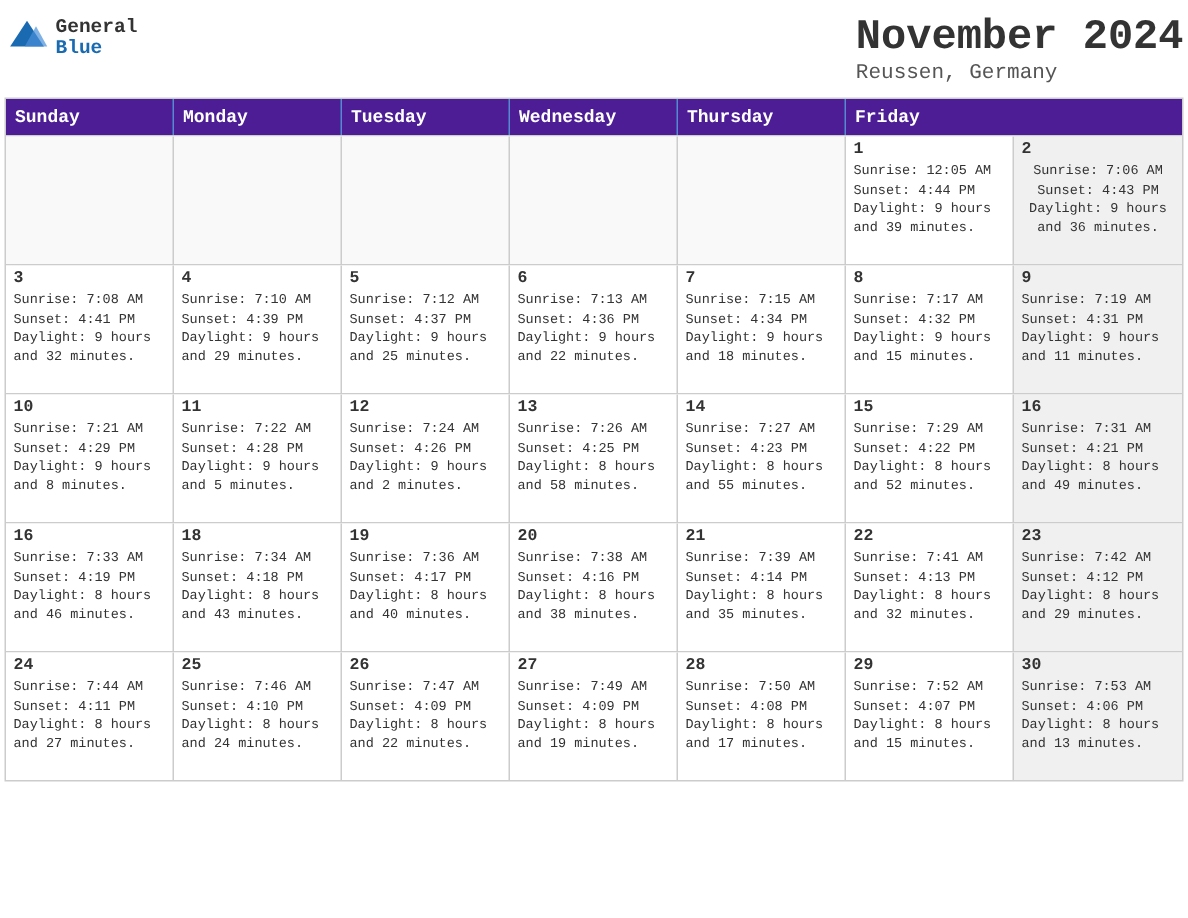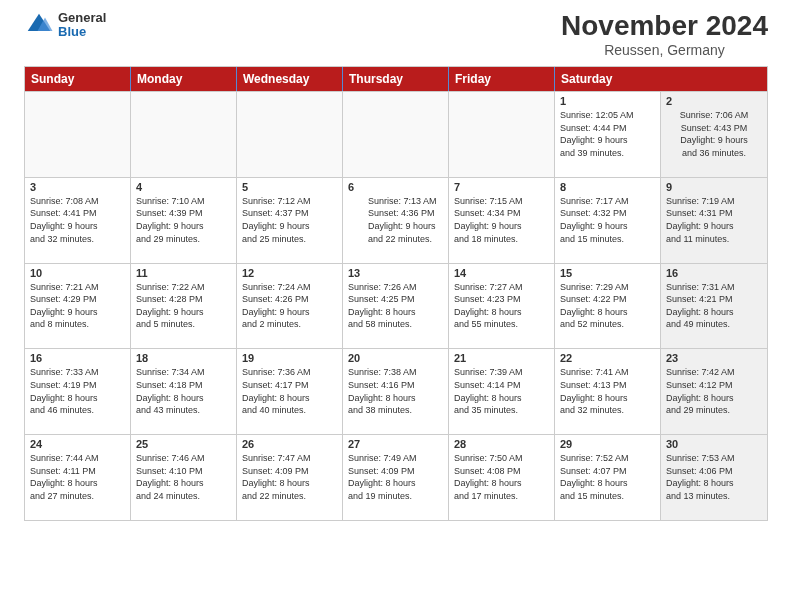--- a/index.html
+++ b/index.html
@@ -6,23 +6,24 @@
     body {
       font-family: Arial, sans-serif;
       background: #fff;
       width: 792px;
       height: 612px;
       overflow: hidden;
     }
     .page {
       width: 792px;
       height: 531px;
-      padding: 10px 24px;
+      padding: 10px 3px;
       display: flex;
       flex-direction: column;
+      font-family: Liberation Mono, monospace;
     }
     .header {
       display: flex;
       justify-content: space-between;
       align-items: flex-start;
       margin-bottom: 8px;
     }
     .logo {
       display: flex;
       align-items: center;
@@ -35,41 +36,41 @@
       font-weight: bold;
       line-height: 1.1;
     }
     .logo-text .general { color: #333; }
     .logo-text .blue { color: #1a6ab1; }
     .logo-icon {
       width: 30px;
       height: 30px;
     }
     .title-block {
-      text-align: center;
+      text-align: left;
     }
     .month-year {
       font-size: 28px;
       font-weight: bold;
       color: #333;
     }
     .location {
       font-size: 14px;
       color: #555;
     }
     .calendar {
       flex: 1;
       display: flex;
       flex-direction: column;
       border: 1px solid #ccc;
     }
     .cal-header {
       display: grid;
       grid-template-columns: repeat(7, 1fr);
-      background: #b91c1c;
+      background: #4c1d95;
     }
     .cal-header-cell {
       color: #fff;
       font-size: 12px;
       font-weight: bold;
       padding: 5px 6px;
       border-right: 1px solid #5589d4;
     }
     .cal-header-cell:last-child { border-right: none; }
     .cal-body {
@@ -124,24 +125,24 @@
     <div class="title-block">
       <div class="month-year">November 2024</div>
       <div class="location">Reussen, Germany</div>
     </div>
   </div>
 
   <div class="calendar">
     <div class="cal-header" id="cal-header">
         <div class="cal-header-cell">Sunday</div>
         <div class="cal-header-cell">Monday</div>
+        <div class="cal-header-cell">Tuesday</div>
         <div class="cal-header-cell">Wednesday</div>
         <div class="cal-header-cell">Thursday</div>
         <div class="cal-header-cell">Friday</div>
-        <div class="cal-header-cell">Saturday</div>
       </div>
     <div class="cal-body" id="cal-body">
         <div class="cal-row">
           <div class="cal-cell empty"></div>
           <div class="cal-cell empty"></div>
           <div class="cal-cell empty"></div>
           <div class="cal-cell empty"></div>
           <div class="cal-cell empty"></div>
           <div class="cal-cell">
             <span class="day-num">1</span>
@@ -175,21 +176,21 @@
           </div>
           <div class="cal-cell">
             <span class="day-num">5</span>
             <div class="day-info" style="white-space: pre-line;">Sunrise: 7:12 AM
 Sunset: 4:37 PM
 Daylight: 9 hours
 and 25 minutes.</div>
           </div>
           <div class="cal-cell">
             <span class="day-num">6</span>
-            <div class="day-info" style="white-space: pre-line; margin-left: 20px;">Sunrise: 7:13 AM
+            <div class="day-info" style="white-space: pre-line;">Sunrise: 7:13 AM
 Sunset: 4:36 PM
 Daylight: 9 hours
 and 22 minutes.</div>
           </div>
           <div class="cal-cell">
             <span class="day-num">7</span>
             <div class="day-info" style="white-space: pre-line;">Sunrise: 7:15 AM
 Sunset: 4:34 PM
 Daylight: 9 hours
 and 18 minutes.</div>

